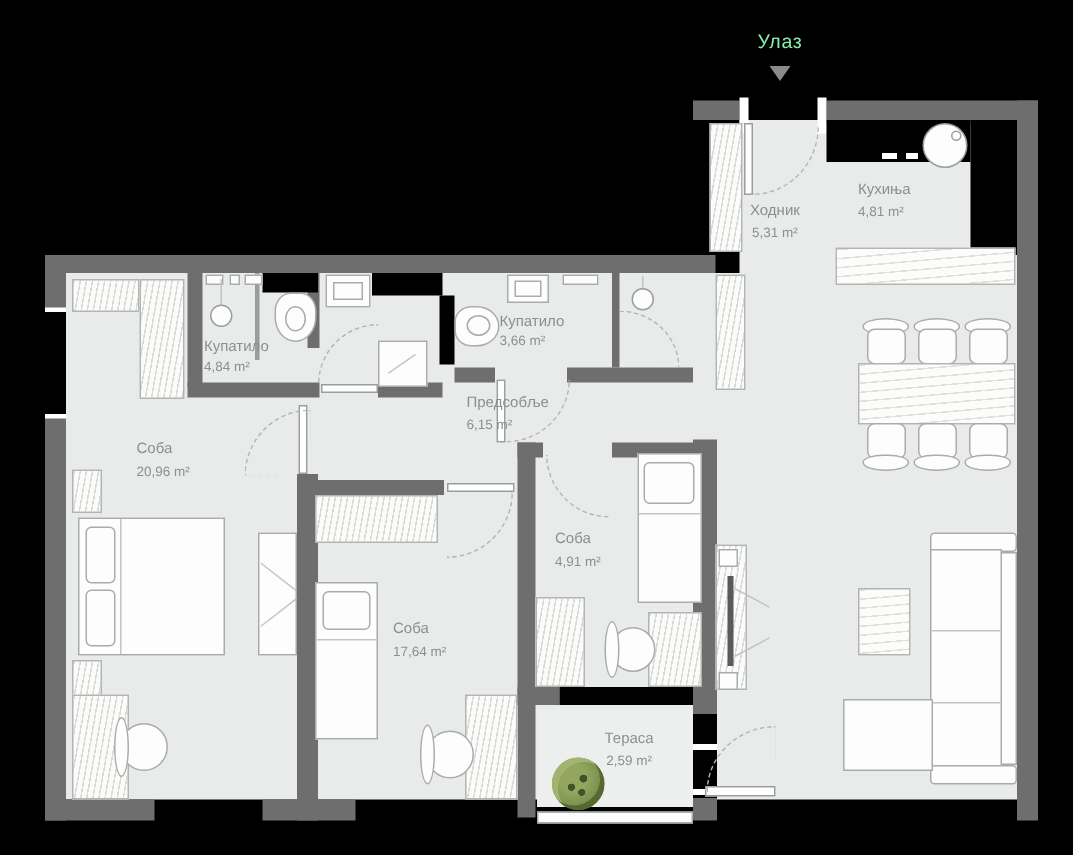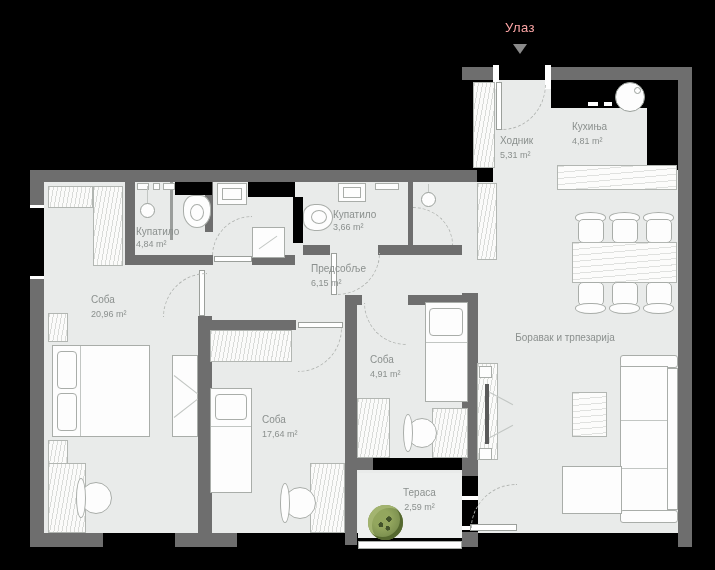--- a/index.html
+++ b/index.html
@@ -23,21 +23,21 @@
   .leaf{position:absolute;background:#fff;border:1px solid #9b9f9b;box-sizing:border-box;}
   .tick{position:absolute;background:#fff;}
   .line{position:absolute;background:#c2c6c3;}
   .rlabel{position:absolute;color:#8b908e;line-height:1.55;}
   .rlabel .nm{font-size:10px;display:block;}
   .rlabel .ar{font-size:9px;display:block;}
   .circ{position:absolute;border:1px solid #9aa09b;border-radius:50%;background:#fdfdfd;box-sizing:border-box;}
   .dchair{position:absolute;background:#fdfdfd;border:1px solid #a9ada9;border-radius:5px;box-sizing:border-box;}
   .dback{position:absolute;background:#fdfdfd;border:1px solid #a9ada9;border-radius:50% 50% 45% 45%;box-sizing:border-box;}
   .crescent{position:absolute;background:#fdfdfd;border:1px solid #a9ada9;border-radius:50%;box-sizing:border-box;}
-  .ulaz{position:absolute;color:#fca5a5;font-size:13px;letter-spacing:.5px;text-align:right;}
+  .ulaz{position:absolute;color:#86efac;font-size:13px;letter-spacing:.5px;text-align:right;}
   .tri{position:absolute;width:0;height:0;border-left:7px solid transparent;border-right:7px solid transparent;border-top:10px solid #8a8a8a;}
   .plant{position:absolute;border-radius:50%;
     background:radial-gradient(circle at 40% 40%,#93a65e 0 30%,#7d9150 60%,#5f7338 100%);
     box-shadow:inset -3px -3px 0 #55682f, inset 4px 3px 0 #a3b470;}
   .plant:after{content:"";position:absolute;inset:6px;border-radius:50%;
     background:radial-gradient(circle at 65% 35%,#42522a 0 12%,transparent 13%),
                radial-gradient(circle at 30% 60%,#42522a 0 11%,transparent 12%),
                radial-gradient(circle at 60% 75%,#42522a 0 10%,transparent 11%);}
 </style>
 </head>
@@ -194,21 +194,21 @@
   <div class="line" style="left:490px;top:437px;width:26px;height:1px;transform:rotate(-28deg);transform-origin:left;"></div>
   <div class="wood" style="left:572px;top:392px;width:35px;height:45px;"></div>
   <div class="furn" style="left:620px;top:355px;width:58px;height:13px;border-radius:3px;"></div>
   <div class="furn" style="left:666px;top:368px;width:12px;height:142px;"></div>
   <div class="furn" style="left:620px;top:366px;width:48px;height:146px;"></div>
   <div class="line" style="left:621px;top:420px;width:46px;height:1px;"></div>
   <div class="line" style="left:621px;top:468px;width:46px;height:1px;"></div>
   <div class="furn" style="left:620px;top:510px;width:58px;height:13px;border-radius:3px;"></div>
   <div class="furn" style="left:562px;top:466px;width:60px;height:48px;"></div>
 
-  <div class="rlabel" style="left:500px;top:133px;">
+  <div class="rlabel" style="left:500px;top:133px;text-align:center;">
     <span class="nm">Ходник</span>
     <span class="ar">5,31 m²</span>
   </div>
   <div class="rlabel" style="left:572px;top:119px;">
     <span class="nm">Кухиња</span>
     <span class="ar">4,81 m²</span>
   </div>
   <div class="rlabel" style="left:136px;top:226px;line-height:1.25;">
     <span class="nm">Купатило</span>
     <span class="ar">4,84 m²</span>
@@ -227,20 +227,19 @@
   </div>
   <div class="rlabel" style="left:370px;top:352px;">
     <span class="nm">Соба</span>
     <span class="ar">4,91 m²</span>
   </div>
   <div class="rlabel" style="left:262px;top:412px;">
     <span class="nm">Соба</span>
     <span class="ar">17,64 m²</span>
   </div>
   <div class="rlabel" style="left:482px;top:330px;width:166px;text-align:center;">
-    <span class="nm">Боравак и трпезарија</span>
   </div>
   <div class="rlabel" style="left:403px;top:485px;text-align:center;">
     <span class="nm">Тераса</span>
     <span class="ar">2,59 m²</span>
   </div>
 
 </div>
 
 </body></html>

